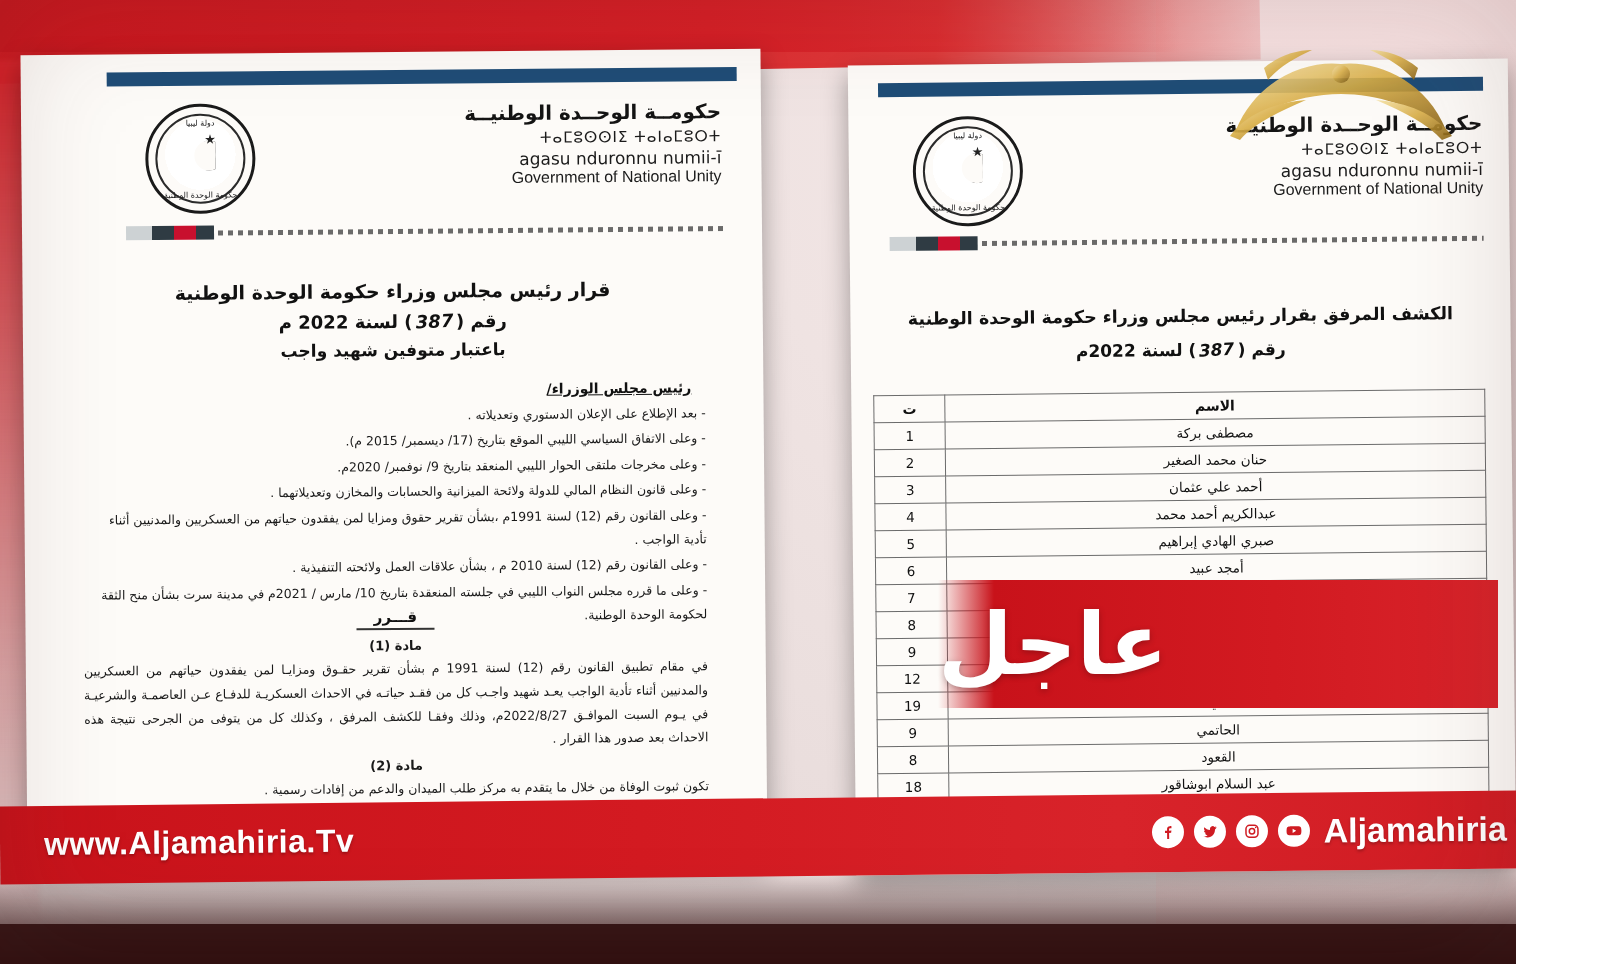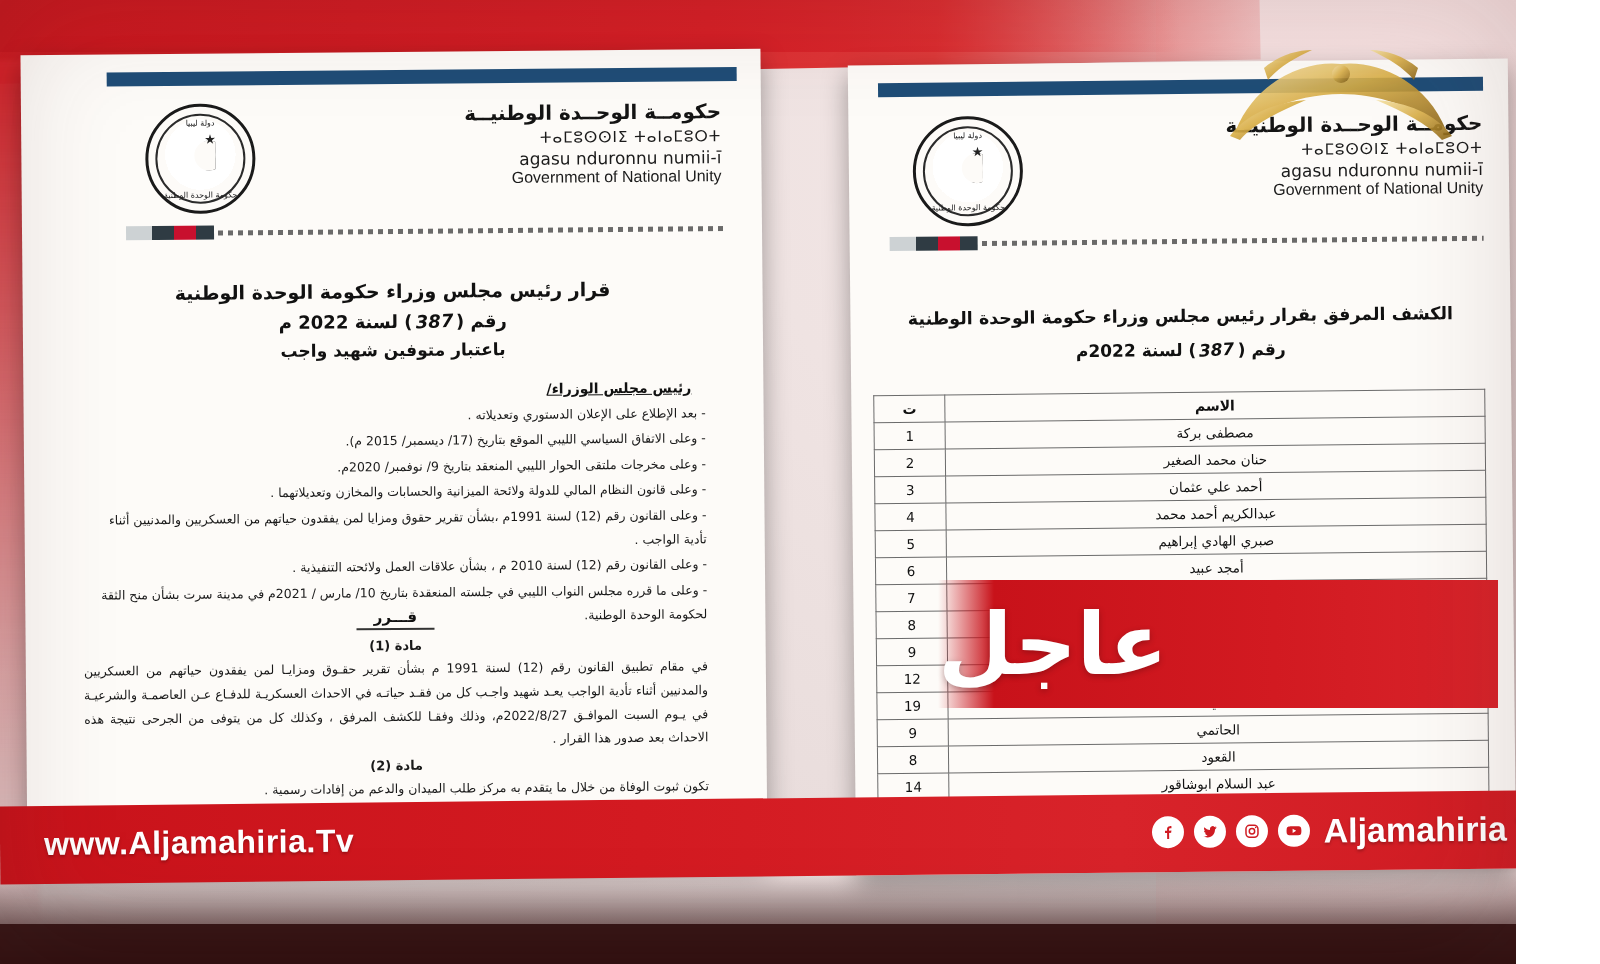--- a/index.html
+++ b/index.html
@@ -630,21 +630,21 @@
           <tr>
               <td>الحاتمي</td>
               <td class="col-num">9</td>
             </tr>
           <tr>
               <td>القعود</td>
               <td class="col-num">8</td>
             </tr>
           <tr>
               <td>عبد السلام ابوشاقور</td>
-              <td class="col-num">14</td>
+              <td class="col-num">18</td>
             </tr>
           <tr>
               <td>حنان محمد المبروك</td>
               <td class="col-num">15</td>
             </tr>
           <tr>
               <td>مصطفى منصور إبراهيم</td>
               <td class="col-num">16</td>
             </tr>
         </tbody>

